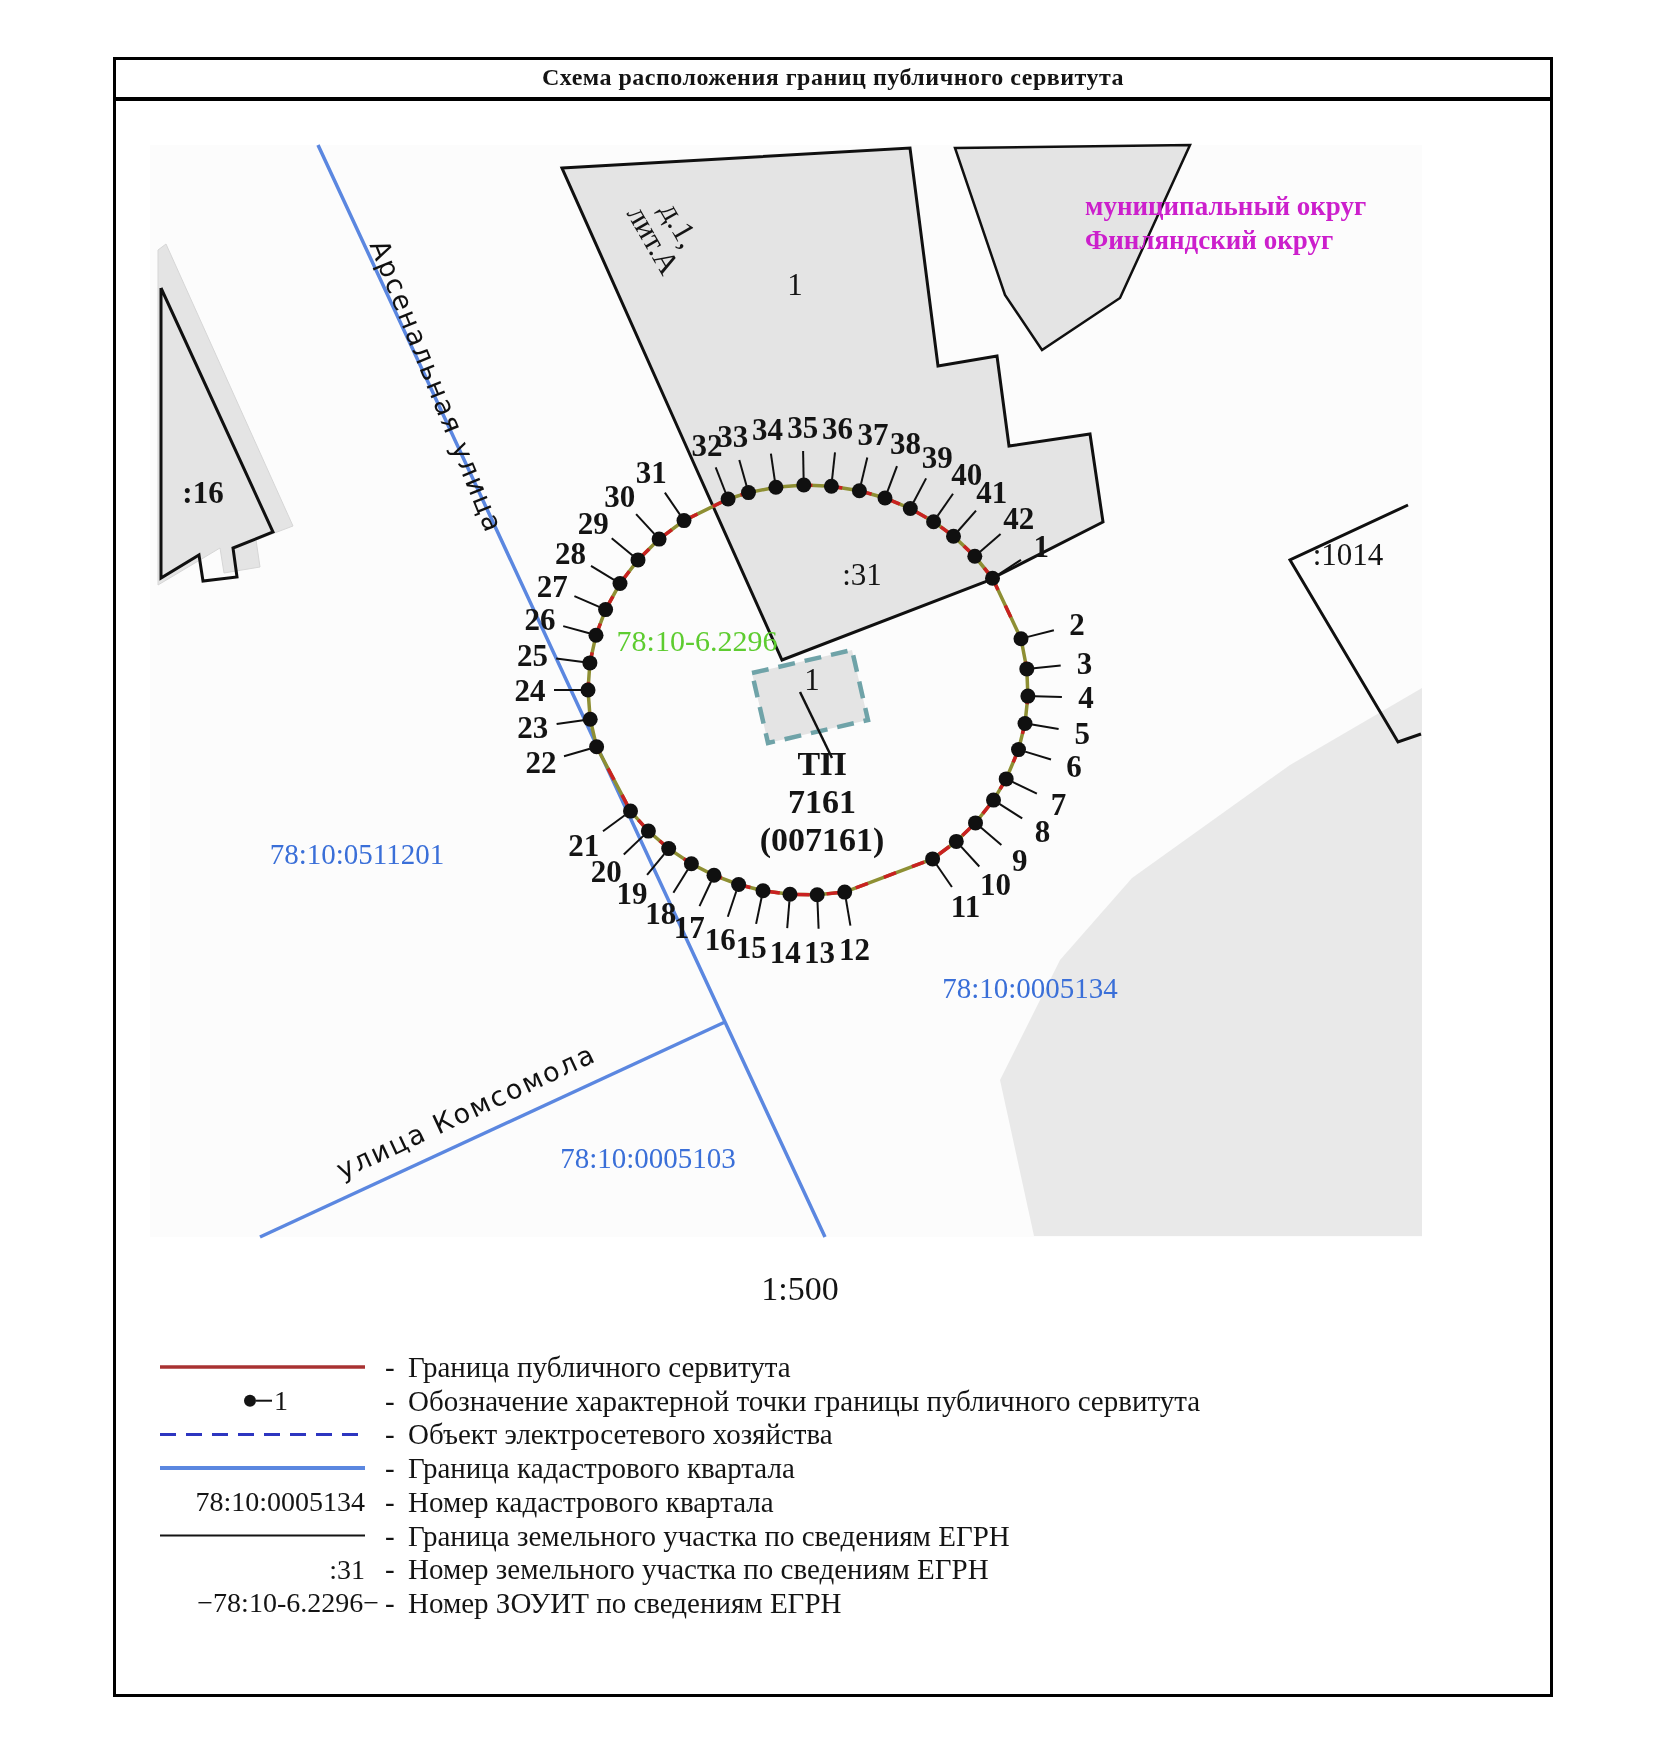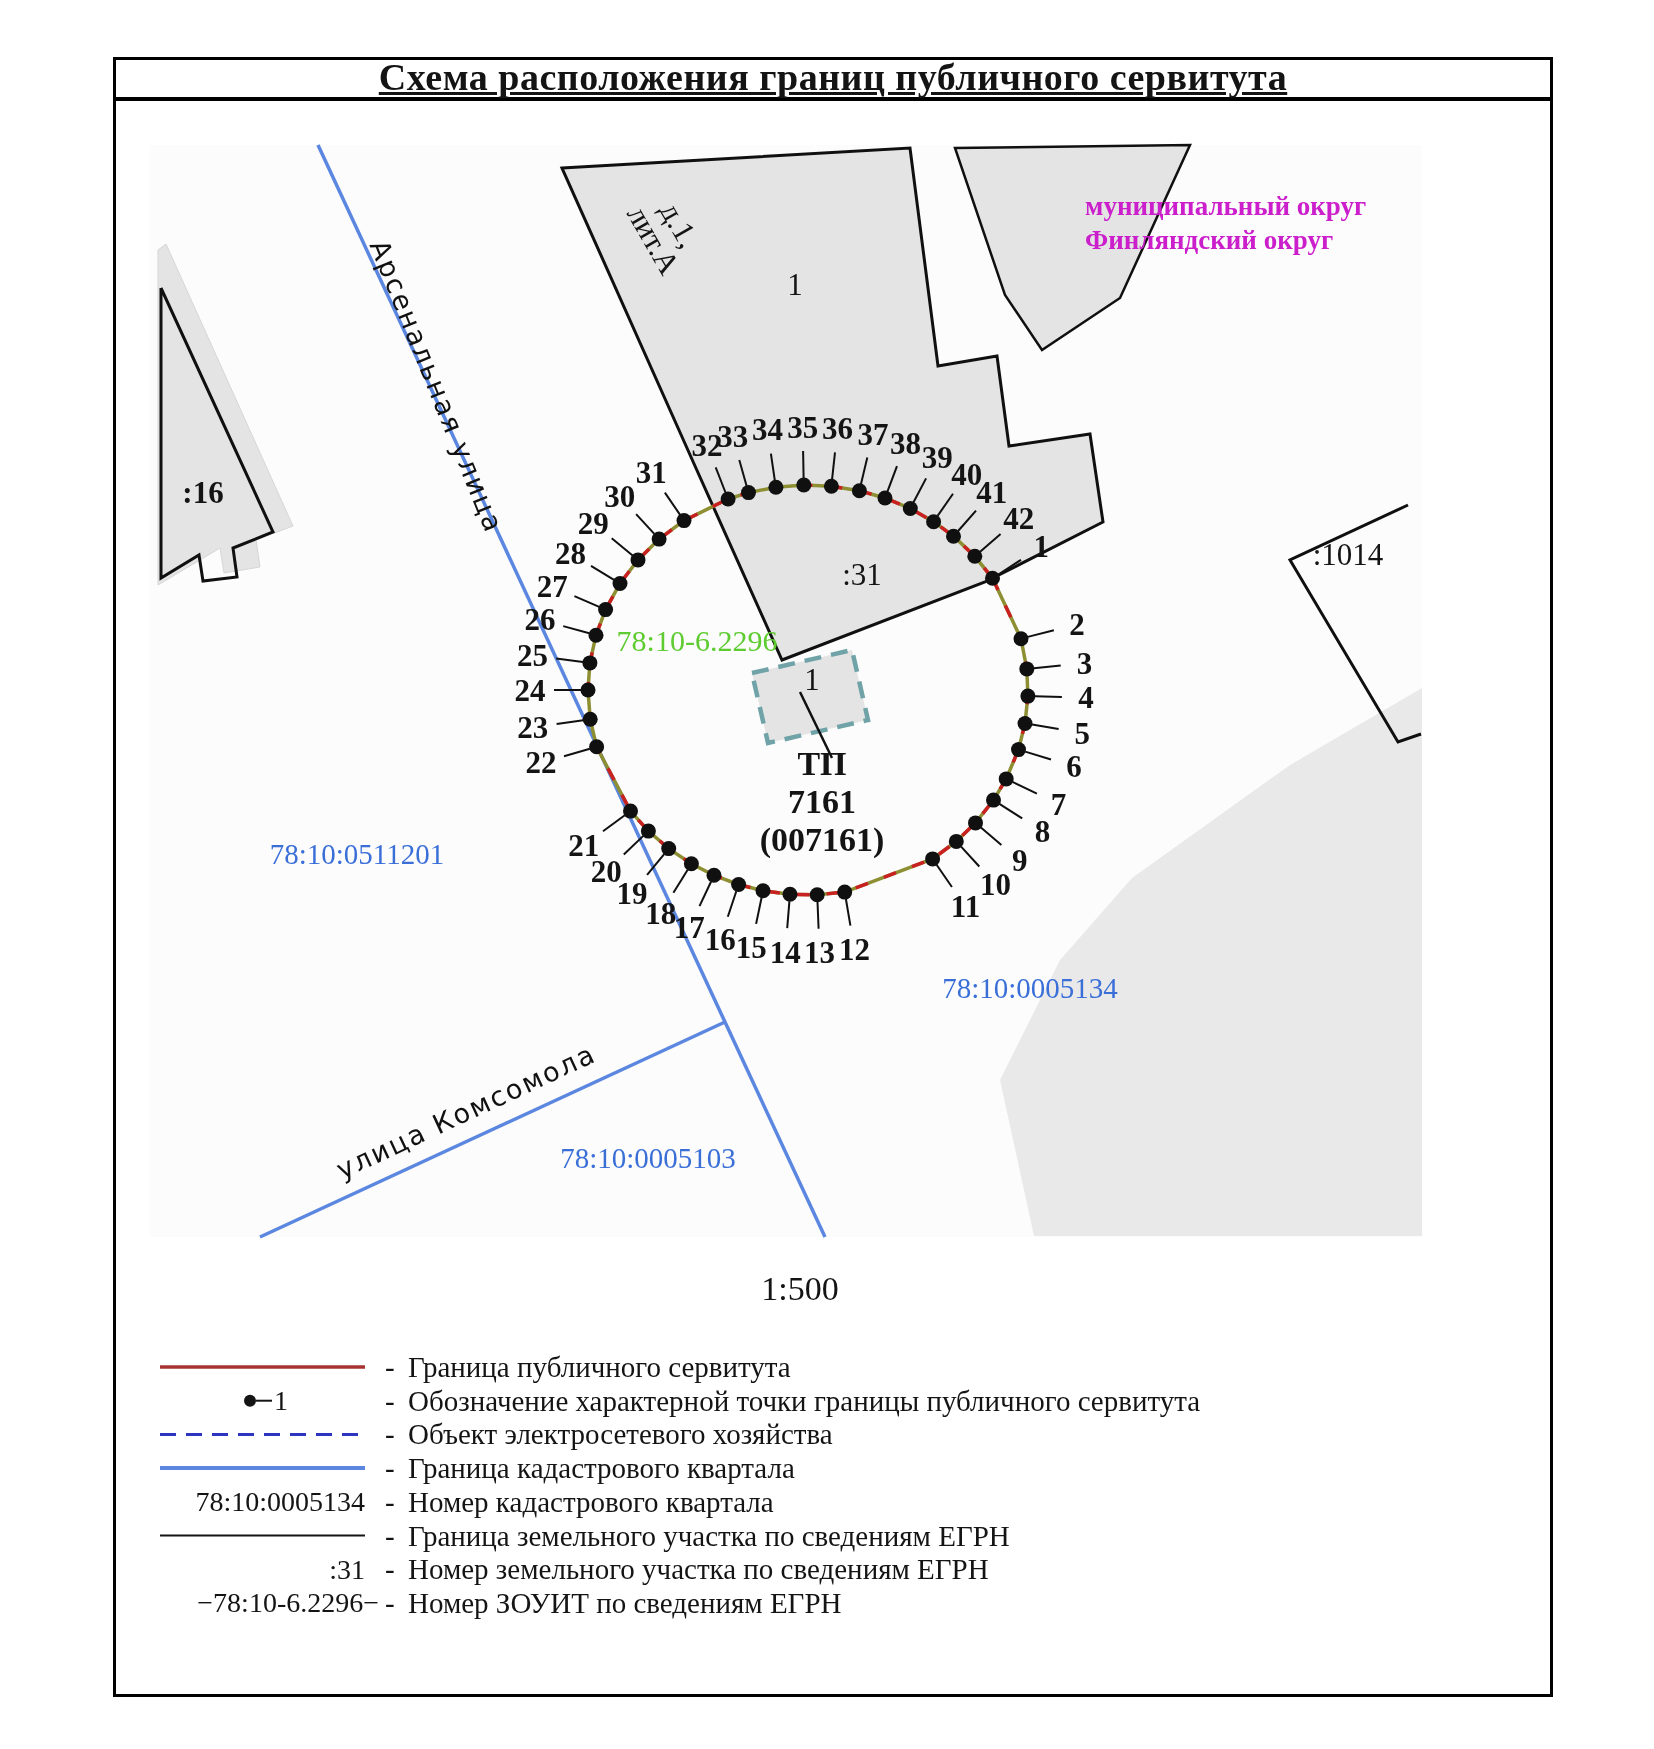--- a/index.html
+++ b/index.html
@@ -17,21 +17,21 @@
     --block-fill:#e9e9e9;
   }
   html,body{margin:0;padding:0;background:#ffffff;}
   .page{position:relative;width:1654px;height:1749px;background:#ffffff;
         font-family:"Liberation Serif","DejaVu Serif",serif;color:var(--ink);}
   .frame{position:absolute;left:113px;top:57px;width:1440px;height:1640px;
          border:3px solid #000;box-sizing:border-box;}
   .title-band{position:absolute;left:113px;top:57px;width:1440px;height:44px;
               border-bottom:4px solid #000;box-sizing:border-box;
               display:flex;align-items:center;justify-content:center;}
-  .title-band .t{font-size:38px;font-weight:bold;letter-spacing:.5px;text-decoration:underline;}
+  .title-band .t{font-size:24px;font-weight:bold;letter-spacing:.5px;}
   svg{position:absolute;left:0;top:0;}
   text{fill:var(--ink);}
   .num-label{font-family:"Liberation Serif","DejaVu Serif",serif;font-weight:bold;font-size:31px;}
   .parcel-label{font-family:"Liberation Serif","DejaVu Serif",serif;font-size:31px;}
   .street-label{font-family:"DejaVu Sans",sans-serif;font-size:27px;letter-spacing:2px;fill:#111;}
   .blue-num{font-family:"Liberation Serif","DejaVu Serif",serif;font-size:29px;fill:var(--number-blue);}
   .green-num{font-family:"Liberation Serif","DejaVu Serif",serif;font-size:30px;fill:var(--zouit-green);}
   .magenta-txt{font-family:"Liberation Serif","DejaVu Serif",serif;font-size:27px;font-weight:bold;fill:var(--municipal-magenta);}
   .tp-label{font-family:"Liberation Serif","DejaVu Serif",serif;font-size:34px;font-weight:bold;text-anchor:middle;}
   .scale-label{font-family:"Liberation Serif","DejaVu Serif",serif;font-size:34px;text-anchor:middle;}

